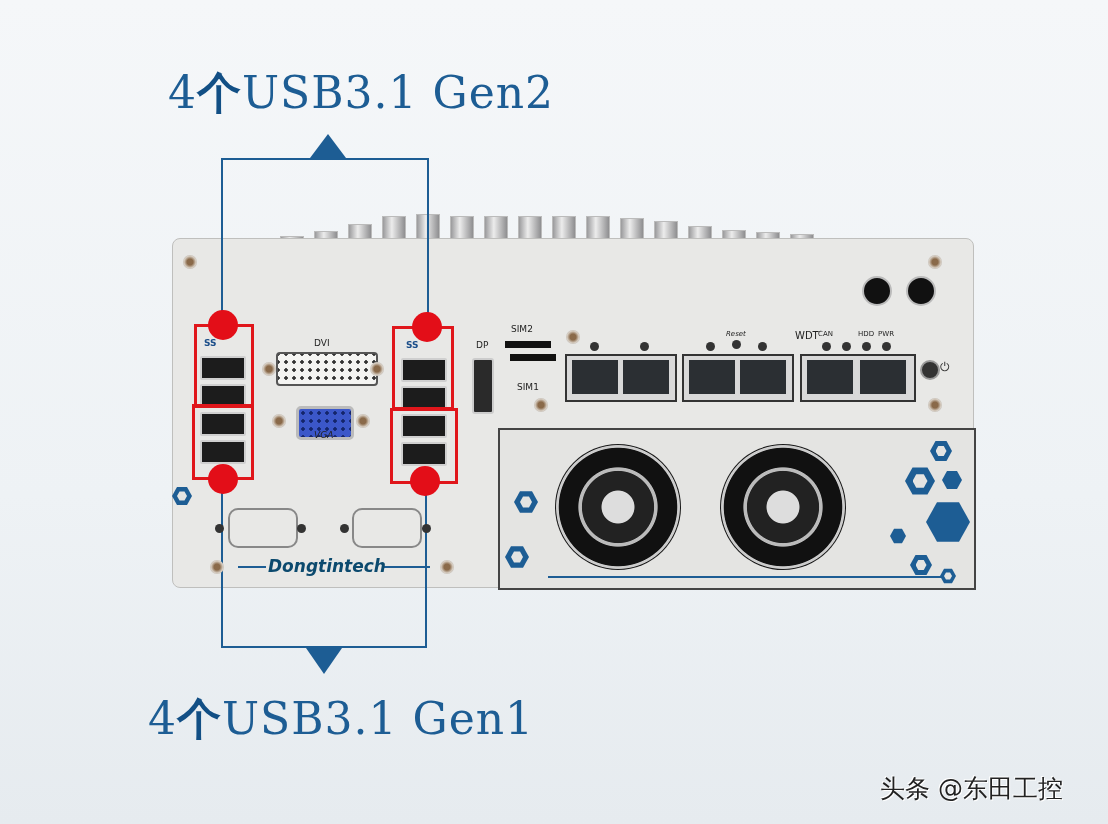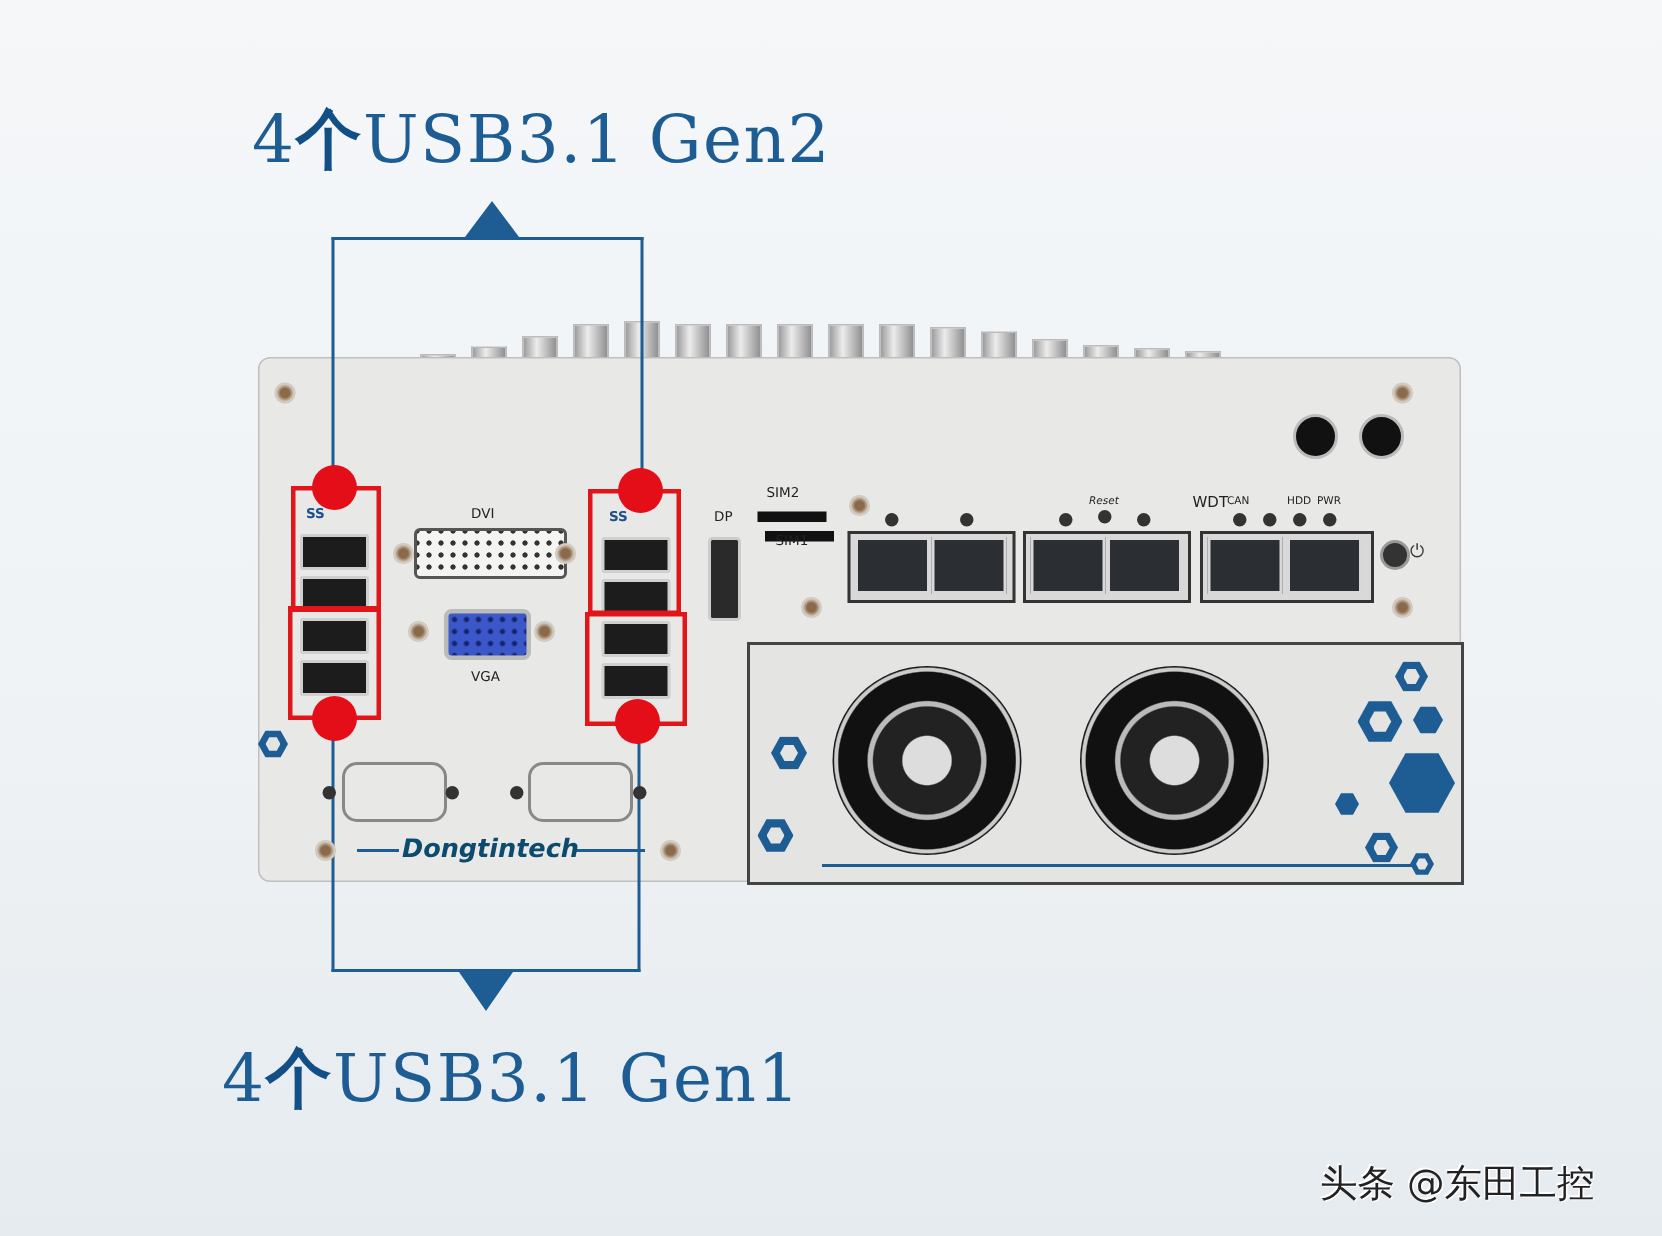--- a/index.html
+++ b/index.html
@@ -96,28 +96,28 @@
 <div class="lbl" style="left:314px;top:338px;">DVI</div>
 <div class="abs" style="left:276px;top:352px;width:98px;height:30px;background:#f4f4f2;border:2px solid #555;border-radius:4px;
   background-image:radial-gradient(circle,#333 1.5px,transparent 2px);background-size:8px 8px;background-position:28px 4px;"></div>
 <div class="screw" style="left:262px;top:362px;"></div>
 <div class="screw" style="left:370px;top:362px;"></div>
 
 <div class="abs" style="left:296px;top:406px;width:52px;height:28px;background:#3b57c9;border:3px solid #bbb;border-radius:5px;
   background-image:radial-gradient(circle,#14256b 1.5px,transparent 2px);background-size:8px 8px;"></div>
 <div class="screw" style="left:272px;top:414px;"></div>
 <div class="screw" style="left:356px;top:414px;"></div>
-<div class="lbl" style="left:314px;top:447px;">VGA</div>
+<div class="lbl" style="left:314px;top:430px;font-style:italic;">VGA</div>
 
 <div class="lbl" style="left:476px;top:340px;">DP</div>
 <div class="abs" style="left:472px;top:358px;width:18px;height:52px;background:#2a2a2a;border:2px solid #ccc;border-radius:3px;"></div>
 <div class="lbl" style="left:511px;top:324px;">SIM2</div>
 <div class="abs" style="left:505px;top:341px;width:46px;height:7px;background:#111;"></div>
 <div class="abs" style="left:510px;top:354px;width:46px;height:7px;background:#111;"></div>
-<div class="lbl" style="left:517px;top:356px;text-align:center;">SIM1</div>
+<div class="lbl" style="left:517px;top:382px;text-align:center;">SIM1</div>
 <div class="screw" style="left:566px;top:330px;"></div>
 <div class="screw" style="left:534px;top:398px;"></div>
 
 <div class="rjgroup" style="left:565px;top:354px;width:108px;"></div>
 <div class="rj" style="left:570px;top:358px;"></div>
 <div class="rj" style="left:621px;top:358px;"></div>
 <div class="rjgroup" style="left:682px;top:354px;width:108px;"></div>
 <div class="rj" style="left:687px;top:358px;"></div>
 <div class="rj" style="left:738px;top:358px;"></div>
 <div class="rjgroup" style="left:800px;top:354px;width:112px;"></div>

